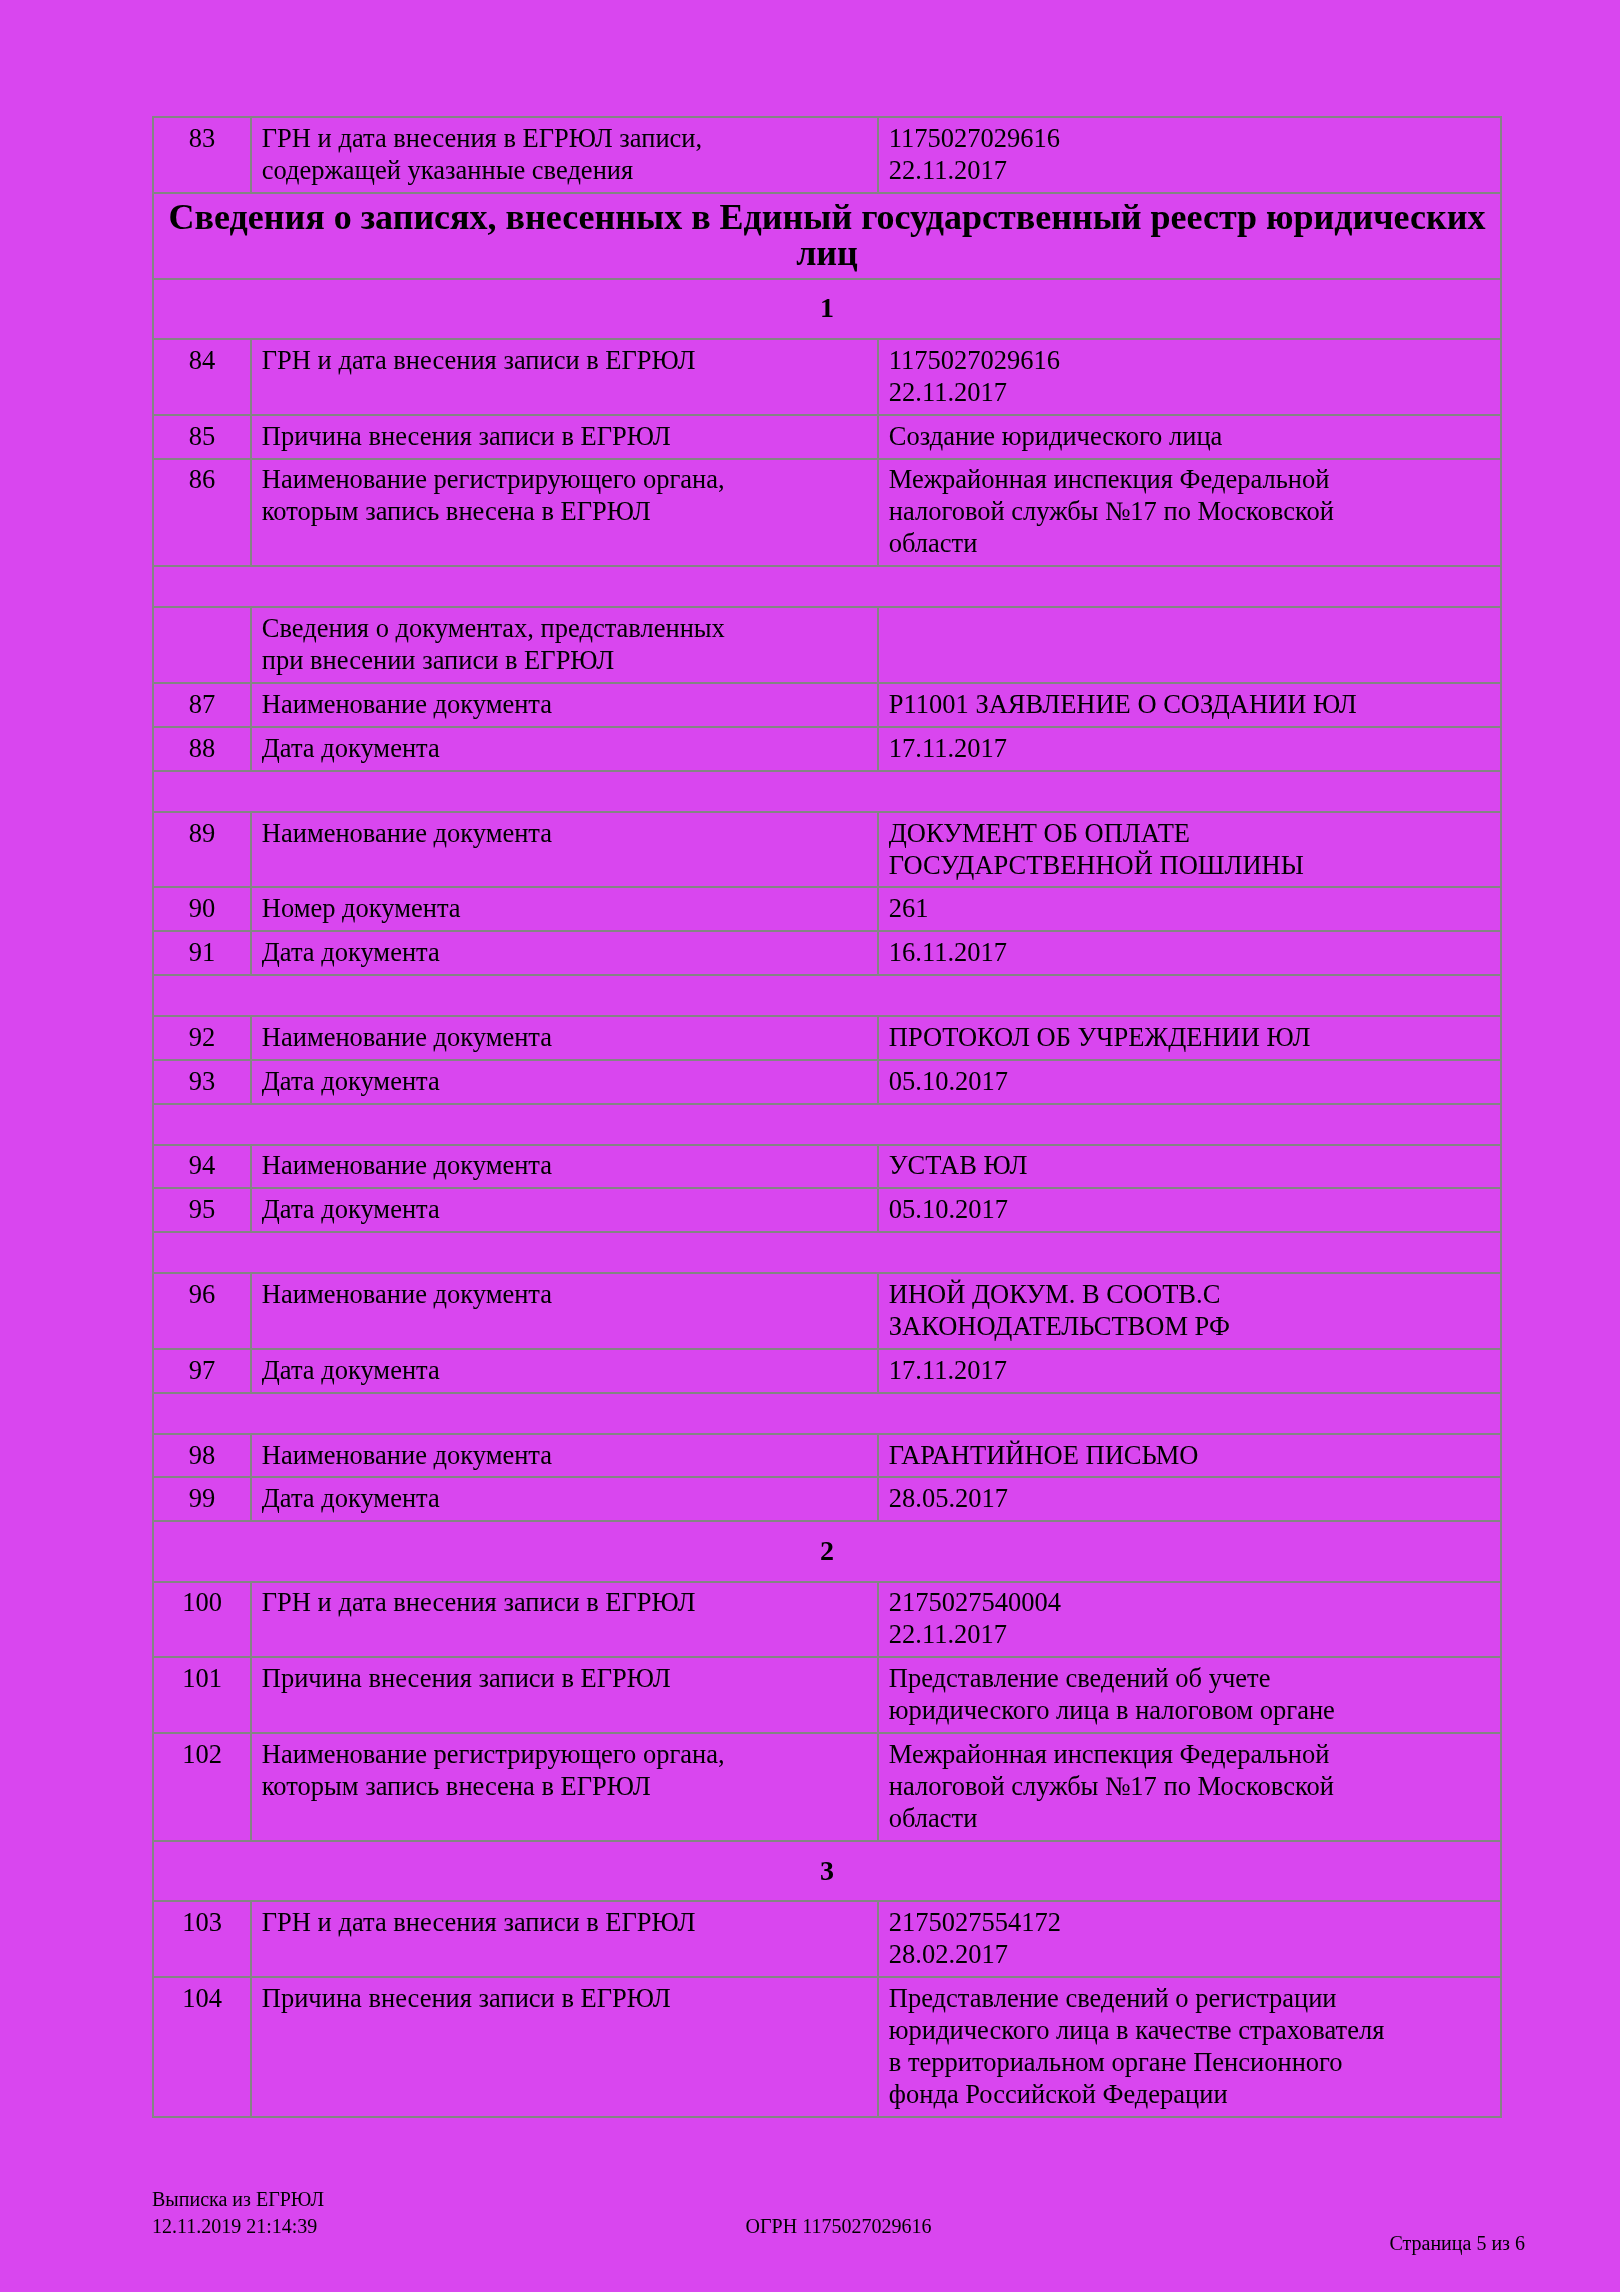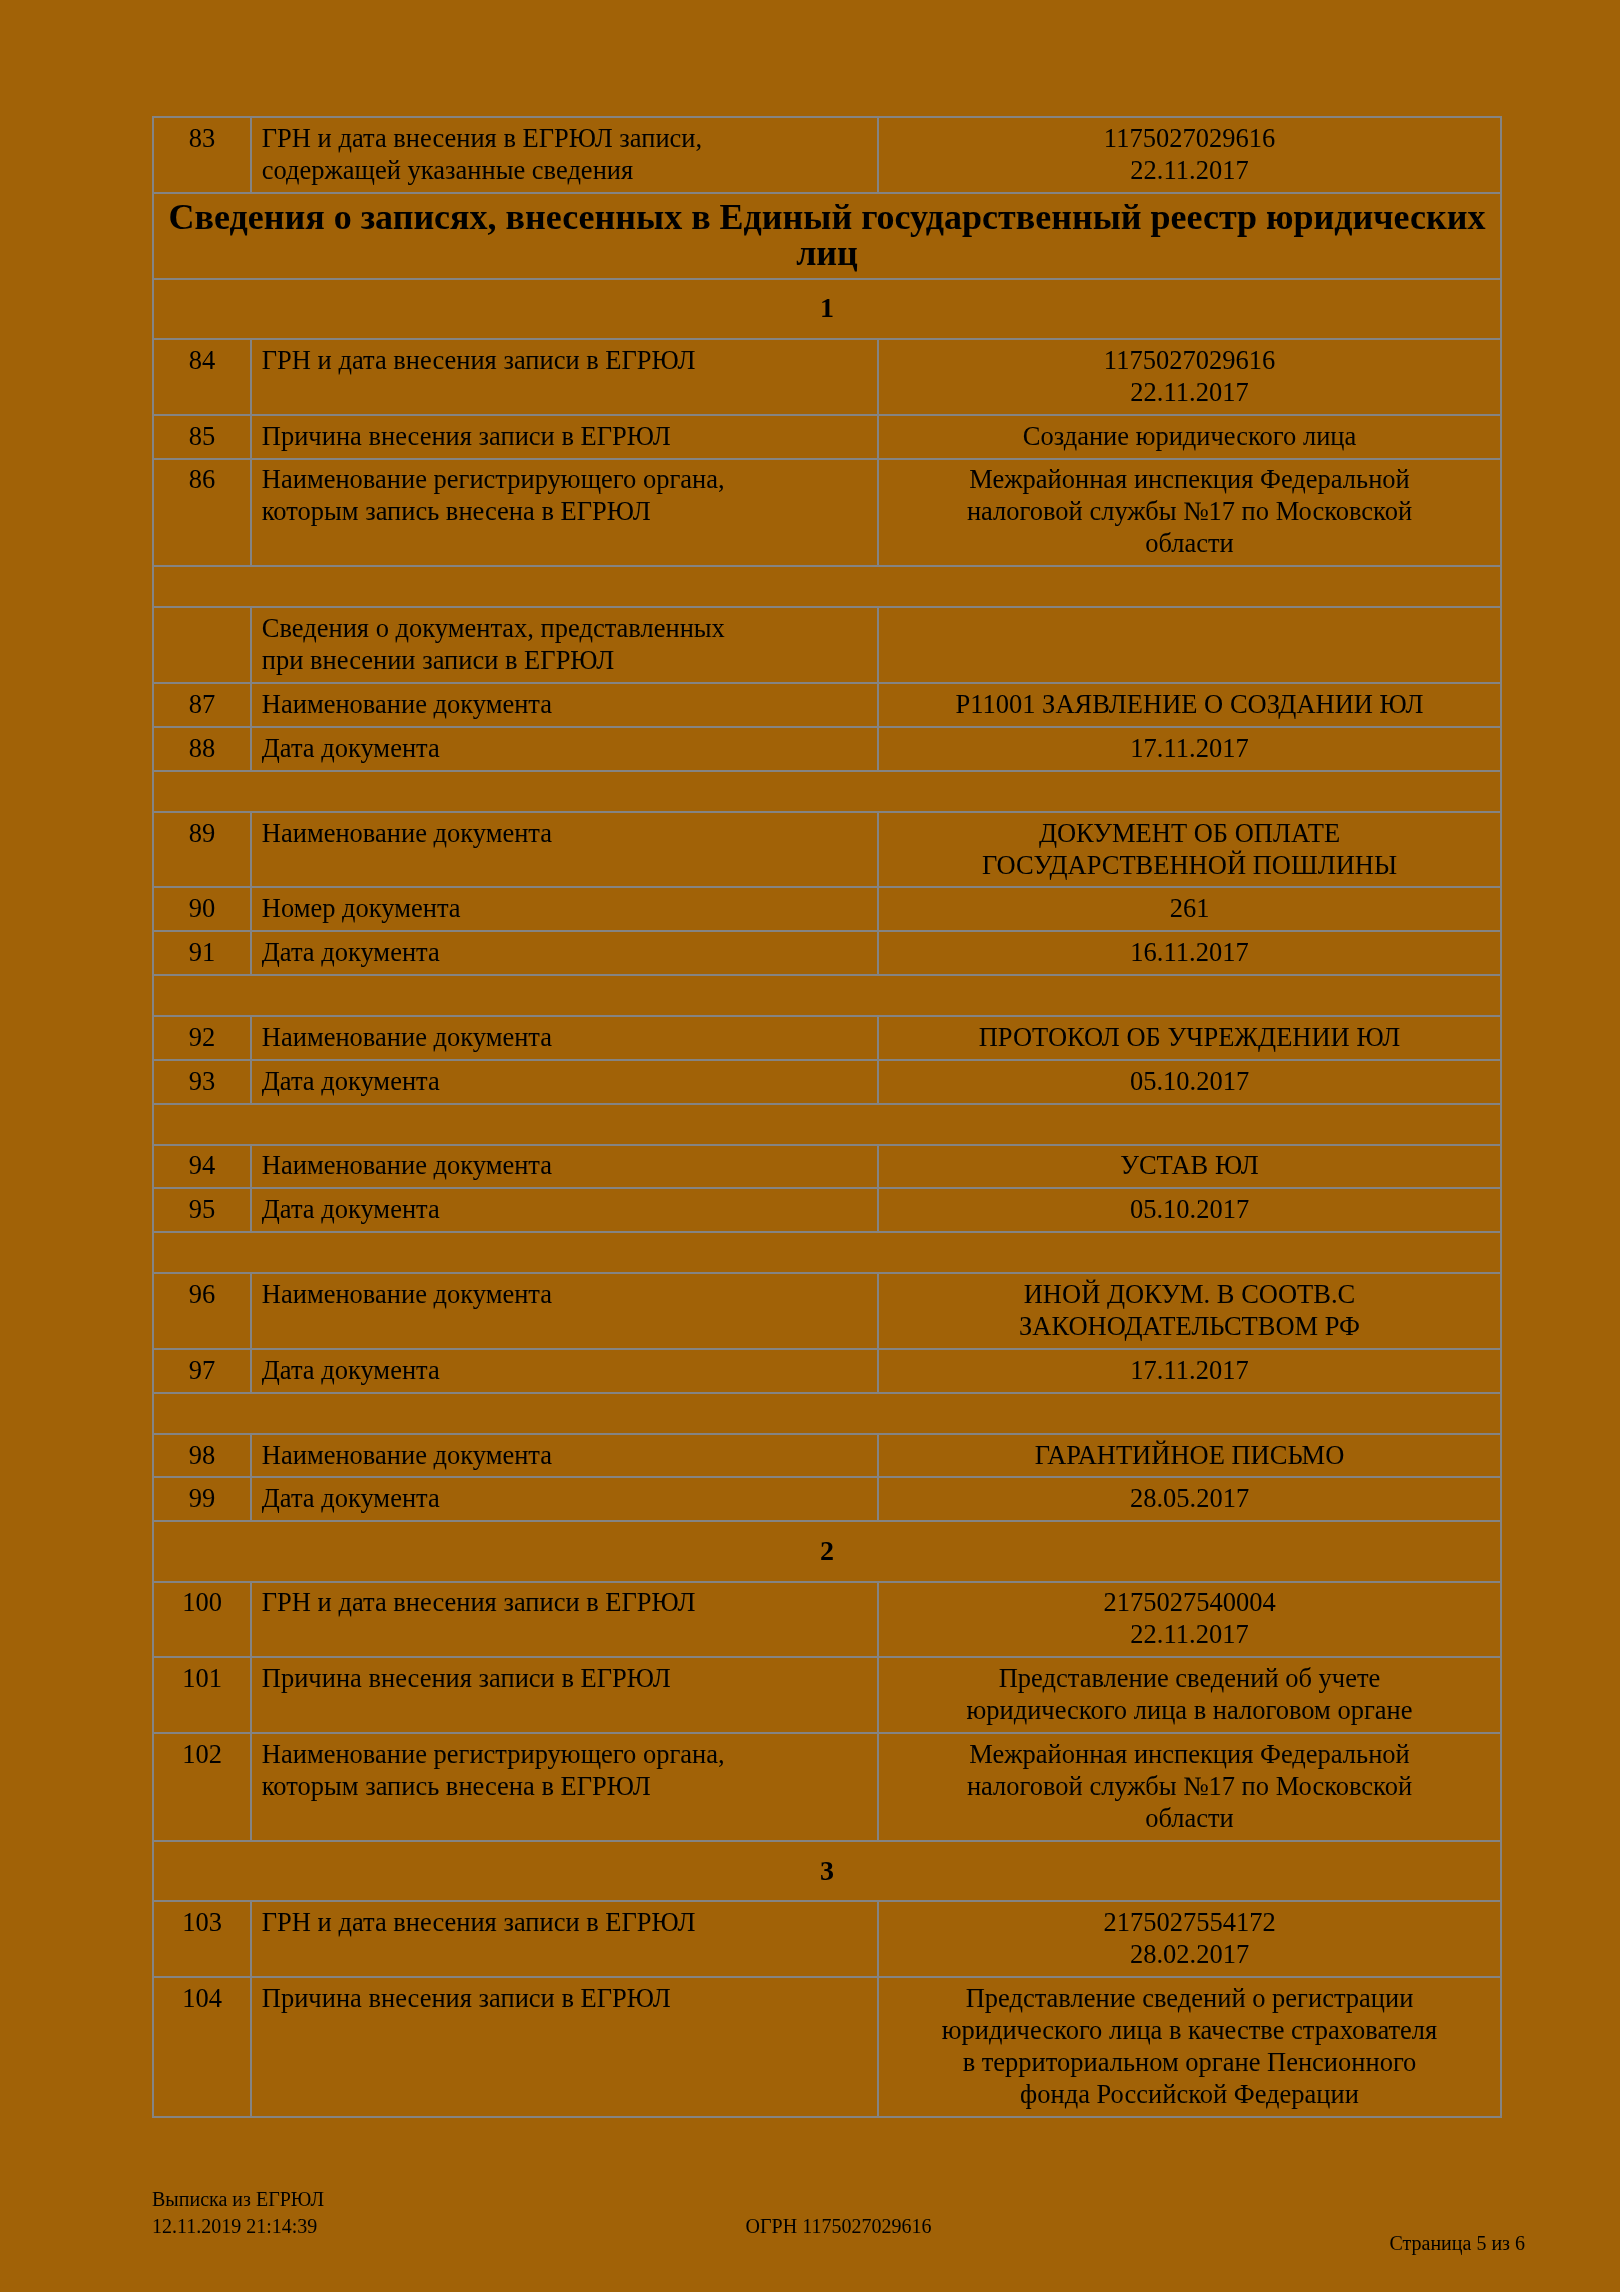--- a/index.html
+++ b/index.html
@@ -10,21 +10,21 @@
   body {
     width: 1620px;
     height: 2293px;
     font-family: "Liberation Serif", "DejaVu Serif", serif;
     color: #000000;
   }
   .page {
     position: relative;
     width: 1620px;
     height: 2293px;
-    background: #a16207;
+    background: #d946ef;
     overflow: hidden;
   }
   table.egrul {
     position: absolute;
     left: 152px;
     top: 116px;
     width: 1349px;
     border-collapse: collapse;
     table-layout: fixed;
   }
@@ -37,21 +37,20 @@
     word-wrap: break-word;
     white-space: pre-line;
   }
   td.num {
     text-align: center;
     padding-left: 2px;
     padding-right: 2px;
   }
   td.value {
     padding-left: 11.8px;
-    text-align: center;
   }
   tr.section td {
     text-align: center;
     font-weight: bold;
     font-size: 36px;
     line-height: 36px;
     padding: 4.9px 3.9px 6.9px 3.9px;
     white-space: normal;
   }
   tr.group td {

